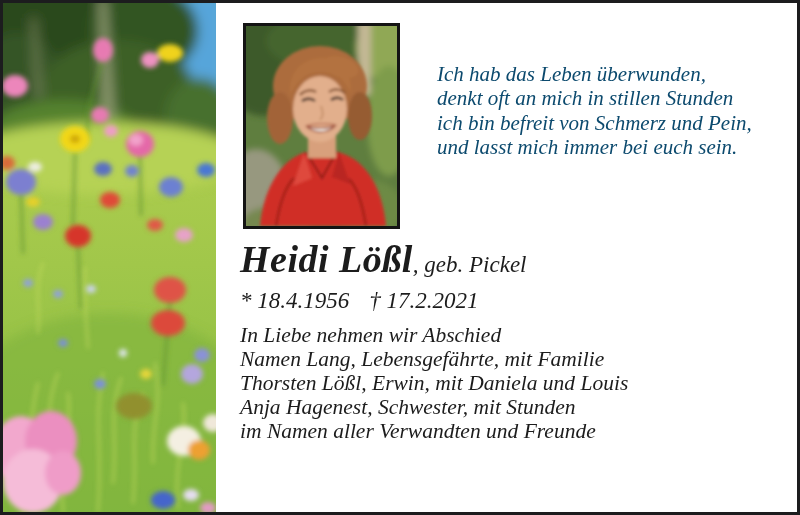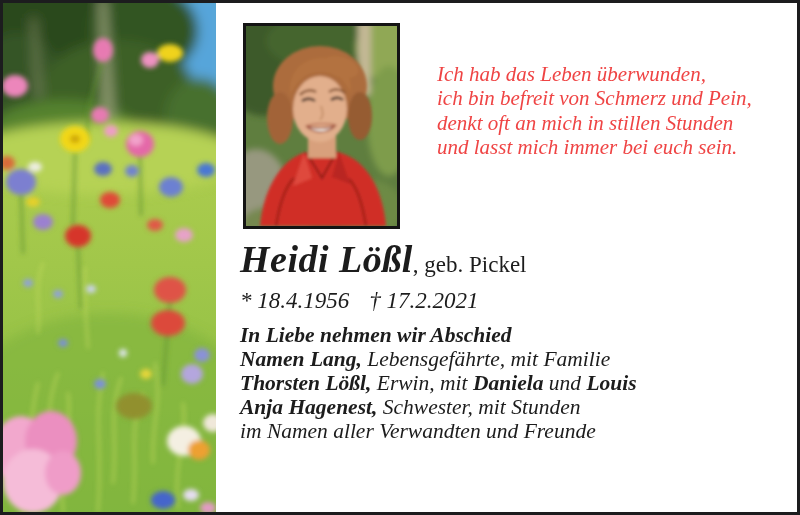--- a/index.html
+++ b/index.html
@@ -18,42 +18,42 @@
   }
   .flower-photo svg{display:block;width:100%;height:100%;}
   .portrait{
     position:absolute;left:240px;top:20px;width:157px;height:206px;
     box-sizing:border-box;border:3px solid #141414;
   }
   .portrait svg{display:block;width:100%;height:100%;}
   .poem{
     position:absolute;left:434px;top:59px;
     font-style:italic;font-size:21px;line-height:24.3px;
-    white-space:nowrap;color:#ef4444;
+    white-space:nowrap;color:#0c4a6e;
   }
   .name-line{
     position:absolute;left:237px;top:234px;white-space:nowrap;
   }
   .name{
     font-style:italic;font-weight:bold;font-size:38px;letter-spacing:0.5px;
   }
   .name-suffix{
-    font-size:23px;
+    font-style:italic;font-size:23px;
   }
   .dates{
     position:absolute;left:237px;top:285px;
     font-style:italic;font-size:23px;white-space:nowrap;
   }
   .dates .death{margin-left:20px;margin-top:24px;}
   .family{
     position:absolute;left:237px;top:320px;
     font-style:italic;font-size:21.5px;line-height:24px;
     white-space:nowrap;
   }
-  .family .b{font-weight:bold;}
+  .family .b{font-weight:normal;}
   .closing{
     position:absolute;left:237px;top:470px;
     font-style:italic;font-size:21px;white-space:nowrap;
   }
 </style>
 </head>
 <body>
 
 <div class="card" style="--border-color: #1c1c1e; --card-bg: #ffffff; --text-color: #1c1c1c;">
 
@@ -198,22 +198,22 @@
         <path d="M85,74 C89,71 94,71 97,74" stroke="#34241a" stroke-width="2.4" fill="none"></path>
         <path d="M75,80 C77,86 78,90 74,94" stroke="#c08a62" stroke-width="1.6" fill="none"></path>
         <path d="M60,100 C68,108 82,108 90,99 C82,103 68,103 60,100 Z" fill="#f6f3ea" stroke="#9c4f3c" stroke-width="1.5"></path>
         <path d="M60,100 C68,97 82,97 90,99" stroke="#b56a50" stroke-width="1.4" fill="none"></path>
       </g>
     </svg>
   </div>
 
   <div class="poem">
       <div>Ich hab das Leben überwunden,</div>
+      <div>denkt oft an mich in stillen Stunden</div>
       <div>ich bin befreit von Schmerz und Pein,</div>
-      <div>denkt oft an mich in stillen Stunden</div>
       <div>und lasst mich immer bei euch sein.</div>
     </div>
 
   <div class="name-line">
     <span class="name">Heidi Lößl</span><span class="name-suffix">, geb. Pickel</span>
   </div>
 
   <div class="dates">
     <span class="birth">* 18.4.1956</span><span class="death">† 17.2.2021</span>
   </div>

